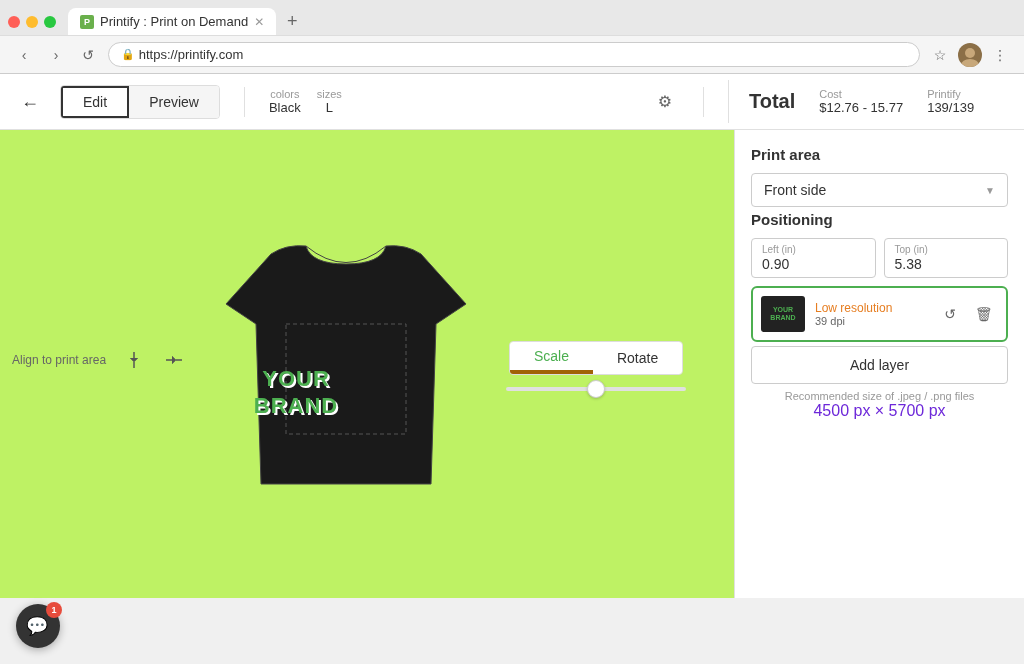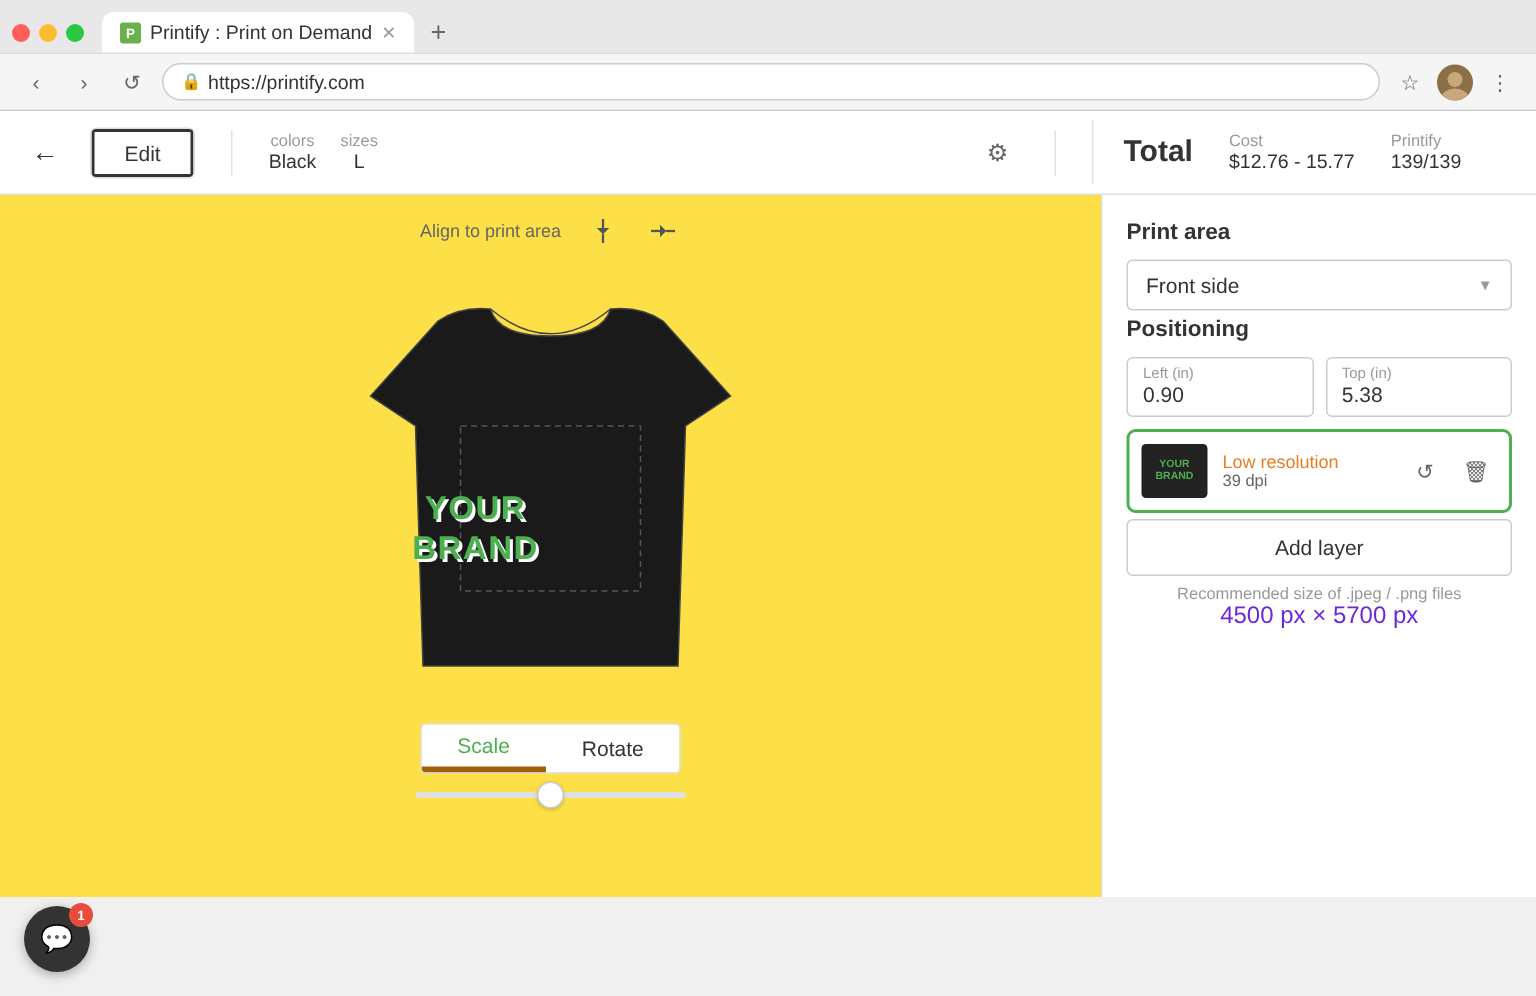--- a/index.html
+++ b/index.html
@@ -44,21 +44,21 @@
     .total-section { display: flex; align-items: center; gap: 24px; padding: 8px 20px; border-left: 1px solid #e0e0e0; min-width: 280px; }
     .total-label { font-size: 20px; font-weight: 600; color: #333; }
     .total-field { display: flex; flex-direction: column; }
     .total-field-label { font-size: 11px; color: #999; }
     .total-field-value { font-size: 13px; color: #333; font-weight: 500; }
 
     
     .main { display: flex; flex: 1; }
 
     
-    .canvas-area { flex: 1; background: #fde047; display: flex; flex-direction: column; align-items: center; padding: 12px; }
+    .canvas-area { flex: 1; background: #bef264; display: flex; align-items: center; padding: 12px; }
     .align-controls { display: flex; align-items: center; gap: 16px; margin-bottom: 8px; }
     .align-label { font-size: 12px; color: #666; }
     .align-btn { width: 24px; height: 24px; display: flex; align-items: center; justify-content: center; color: #555; cursor: pointer; font-size: 14px; border: none; background: transparent; }
     .tshirt-container { position: relative; width: 320px; height: 300px; display: flex; align-items: center; justify-content: center; }
     .tshirt-svg { width: 300px; height: 280px; }
     .bottom-controls { margin-top: 8px; display: flex; flex-direction: column; align-items: center; gap: 8px; }
     .scale-rotate-group { display: flex; border: 1px solid #ddd; border-radius: 4px; overflow: hidden; }
     .sr-btn { padding: 6px 24px; font-size: 14px; cursor: pointer; border: none; background: #fff; color: #333; }
     .sr-btn.active { color: #4caf50; border-bottom: 4px solid #a16207; }
     .slider-track { width: 180px; height: 4px; background: #e0e0e0; border-radius: 2px; position: relative; margin: 4px 0; }
@@ -127,20 +127,21 @@
     </div>
   </div>
 </div>
 
 <div class="app">
 
   <div class="toolbar">
     <div class="back-btn">←</div>
     <div class="edit-preview-group">
       <button class="ep-btn active">Edit</button>
+      <button class="ep-btn preview">Preview</button>
     </div>
     <div class="toolbar-divider"></div>
     <div class="toolbar-field">
       <span class="toolbar-field-label">colors</span>
       <span class="toolbar-field-value">Black</span>
     </div>
     <div class="toolbar-field">
       <span class="toolbar-field-label">sizes</span>
       <span class="toolbar-field-value">L</span>
     </div>

